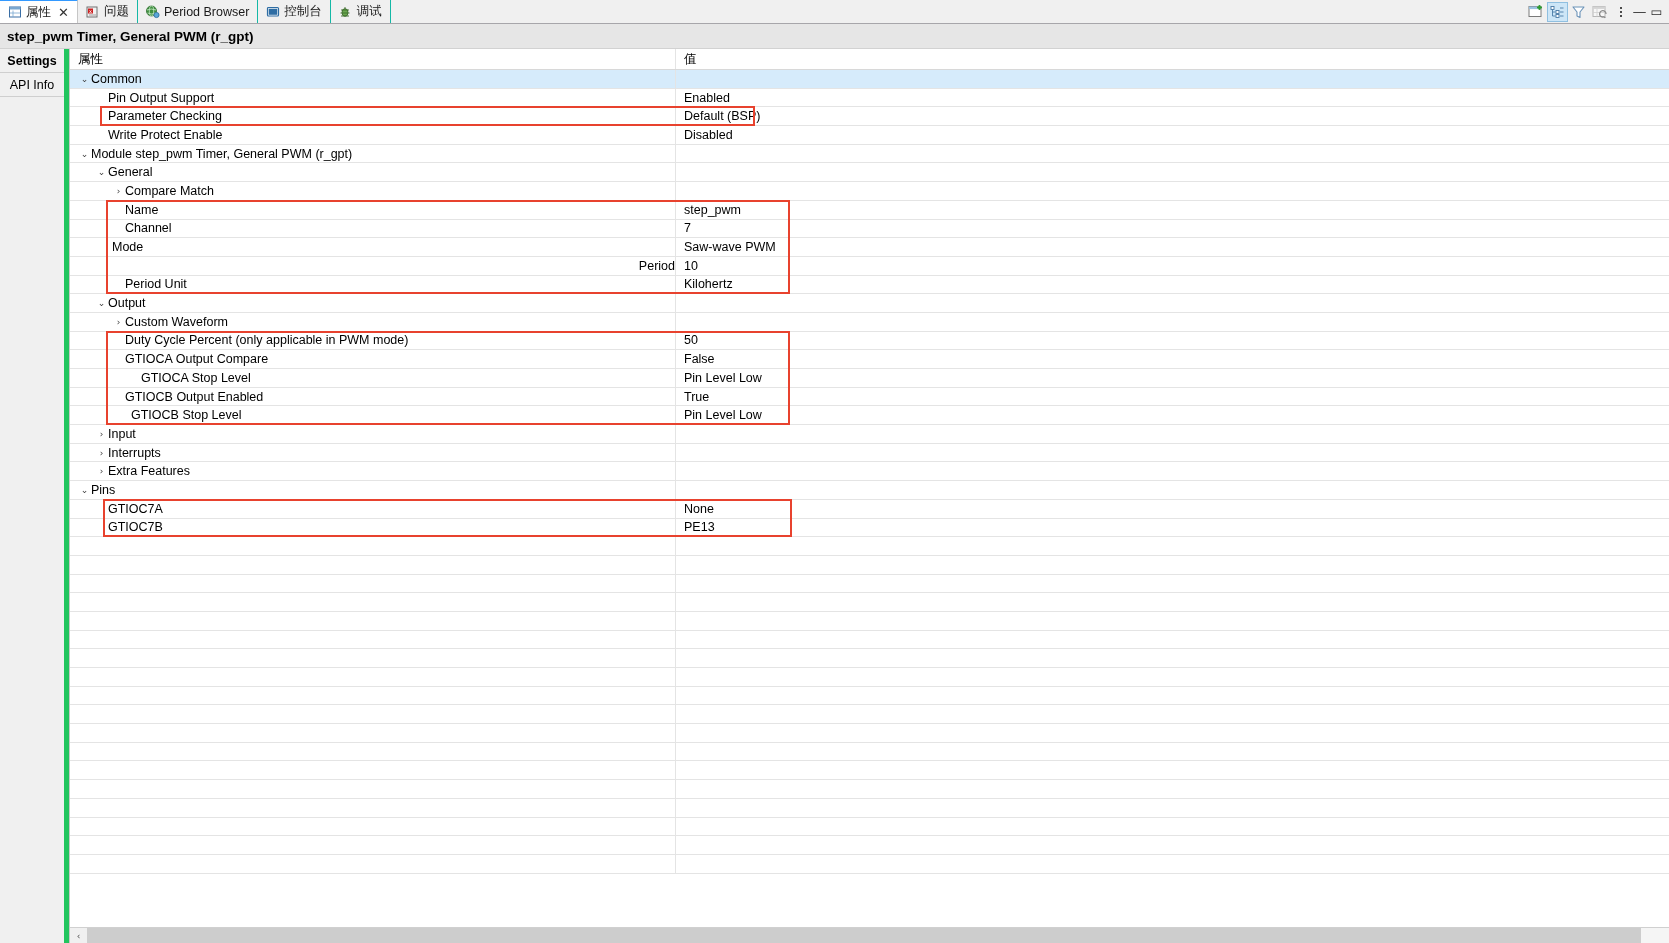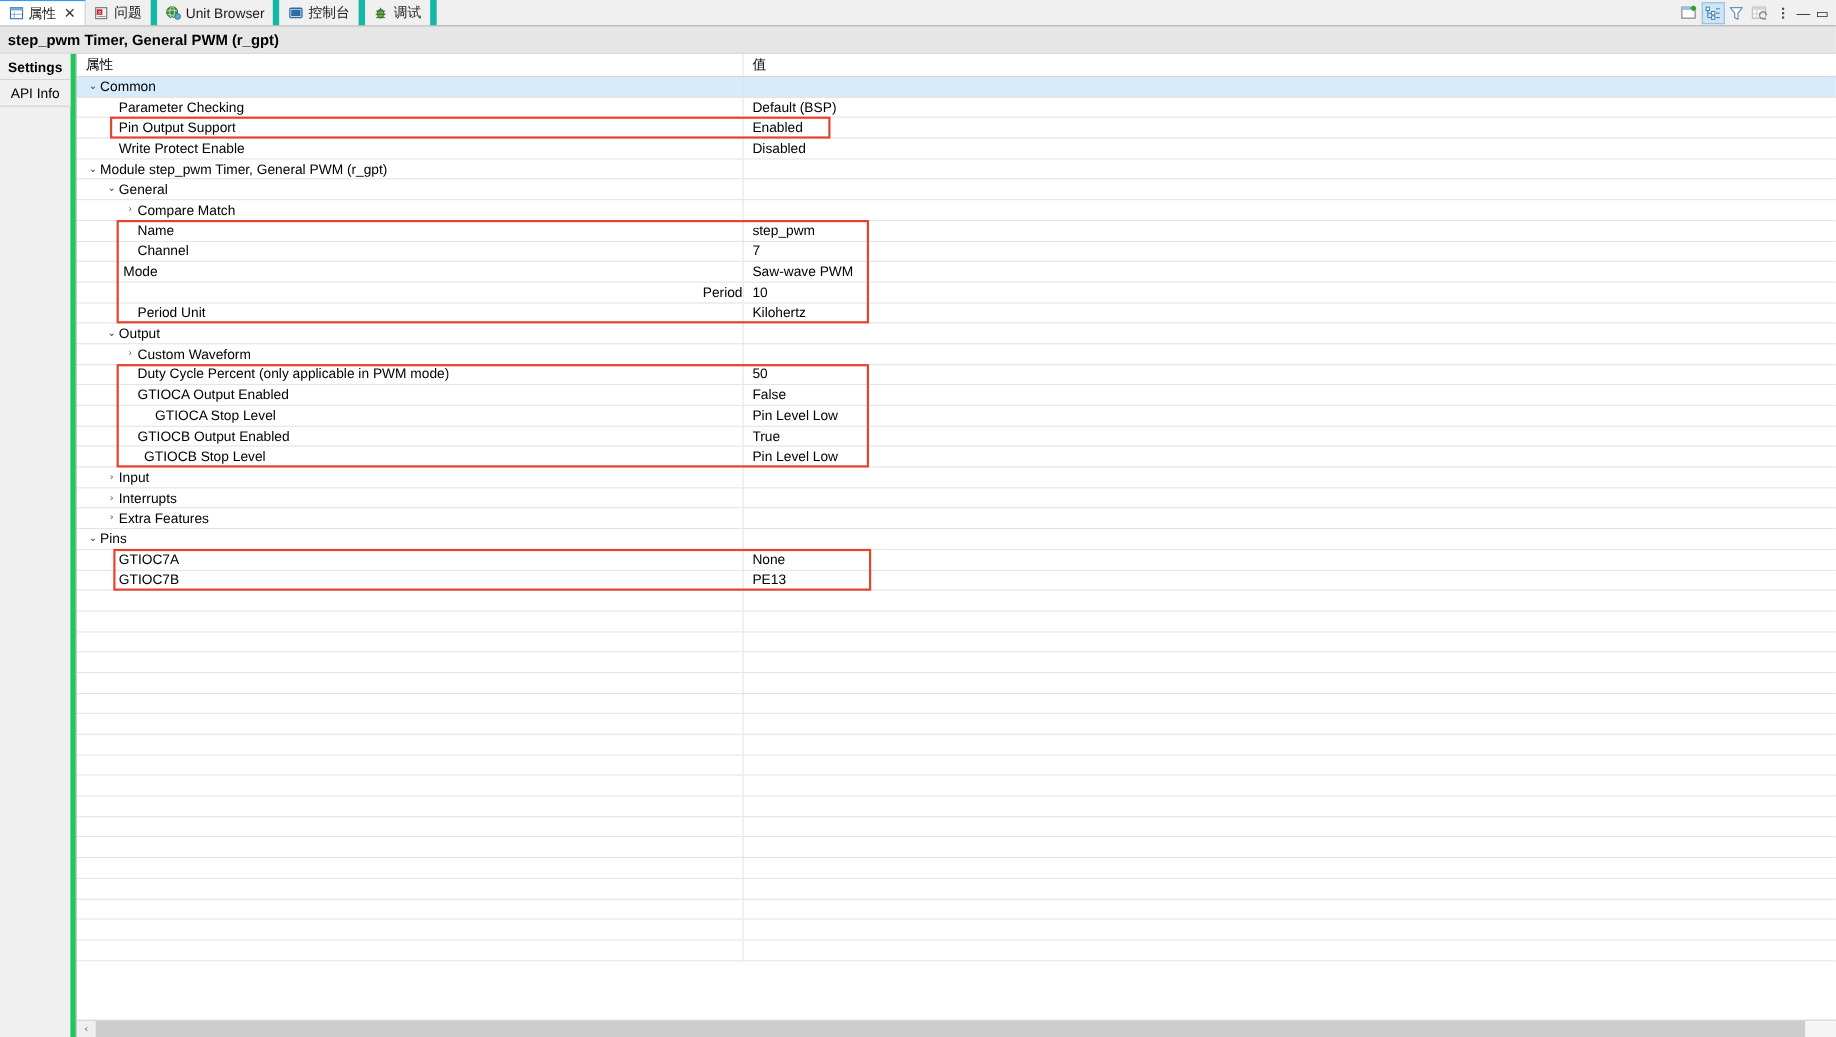--- a/index.html
+++ b/index.html
@@ -28,21 +28,21 @@
   }
   .tabs {
     display: flex;
     align-items: stretch;
   }
   .tab {
     display: flex;
     align-items: center;
     gap: 4px;
     padding: 0 8px 0 7px;
-    border-right: 6px solid #14b8a6;
+    border-right: 1px solid #14b8a6;
     background: #f0f0f0;
     font-size: 12.5px;
     color: #1a1a1a;
     cursor: default;
     white-space: nowrap;
   }
   .tab.active {
     background: #ffffff;
     border-top: 2px solid #3399ff;
     border-right: 1px solid #c6c6c6;
@@ -284,21 +284,21 @@
     <div class="tab">
       <span class="tab-icon">
         <svg width="15" height="15" viewBox="0 0 15 15">
           <circle cx="6.5" cy="7" r="5" fill="#3f8f3f" stroke="#2a6a2a" stroke-width="0.8"></circle>
           <path d="M2 6 Q6 4 11 6" stroke="#bfe6bf" stroke-width="0.9" fill="none"></path>
           <path d="M2.5 9 Q6.5 11 10.8 9" stroke="#bfe6bf" stroke-width="0.9" fill="none"></path>
           <ellipse cx="6.5" cy="7" rx="2.2" ry="5" fill="none" stroke="#bfe6bf" stroke-width="0.8"></ellipse>
           <circle cx="11.5" cy="11" r="2.6" fill="#5ba7d8" stroke="#2a6a9a" stroke-width="0.8"></circle>
         </svg>
       </span>
-      <span>Unit Browser</span>
+      <span>Period Browser</span>
     </div>
 
     <div class="tab">
       <span class="tab-icon">
         <svg width="14" height="14" viewBox="0 0 14 14">
           <rect x="1.5" y="2.5" width="11" height="8.5" rx="1" fill="#ffffff" stroke="#2e6da4" stroke-width="1.2"></rect>
           <rect x="2.7" y="3.7" width="8.6" height="6.1" fill="#2e6da4"></rect>
         </svg>
       </span>
       <span>控制台</span>
@@ -397,33 +397,33 @@
               <span class="twisty">⌄</span>
               <span class="lbl">Common</span>
             </div>
             <div class="cell-val">
               <span class="lbl"></span>
             </div>
           </div>
           <div class="row">
             <div class="cell-name" style="padding-left: 25px;">
               <span class="twisty"></span>
+              <span class="lbl">Pin Output Support</span>
+            </div>
+            <div class="cell-val">
+              <span class="lbl">Enabled</span>
+            </div>
+          </div>
+          <div class="row">
+            <div class="cell-name" style="padding-left: 25px;">
+              <span class="twisty"></span>
               <span class="lbl">Parameter Checking</span>
             </div>
             <div class="cell-val">
               <span class="lbl">Default (BSP)</span>
-            </div>
-          </div>
-          <div class="row">
-            <div class="cell-name" style="padding-left: 25px;">
-              <span class="twisty"></span>
-              <span class="lbl">Pin Output Support</span>
-            </div>
-            <div class="cell-val">
-              <span class="lbl">Enabled</span>
             </div>
           </div>
           <div class="row">
             <div class="cell-name" style="padding-left: 25px;">
               <span class="twisty"></span>
               <span class="lbl">Write Protect Enable</span>
             </div>
             <div class="cell-val">
               <span class="lbl">Disabled</span>
             </div>
@@ -523,21 +523,21 @@
               <span class="twisty"></span>
               <span class="lbl">Duty Cycle Percent (only applicable in PWM mode)</span>
             </div>
             <div class="cell-val">
               <span class="lbl">50</span>
             </div>
           </div>
           <div class="row">
             <div class="cell-name" style="padding-left: 42px;">
               <span class="twisty"></span>
-              <span class="lbl">GTIOCA Output Enabled</span>
+              <span class="lbl">GTIOCA Output Compare</span>
             </div>
             <div class="cell-val">
               <span class="lbl">False</span>
             </div>
           </div>
           <div class="row">
             <div class="cell-name" style="padding-left: 58px;">
               <span class="twisty"></span>
               <span class="lbl">GTIOCA Stop Level</span>
             </div>

